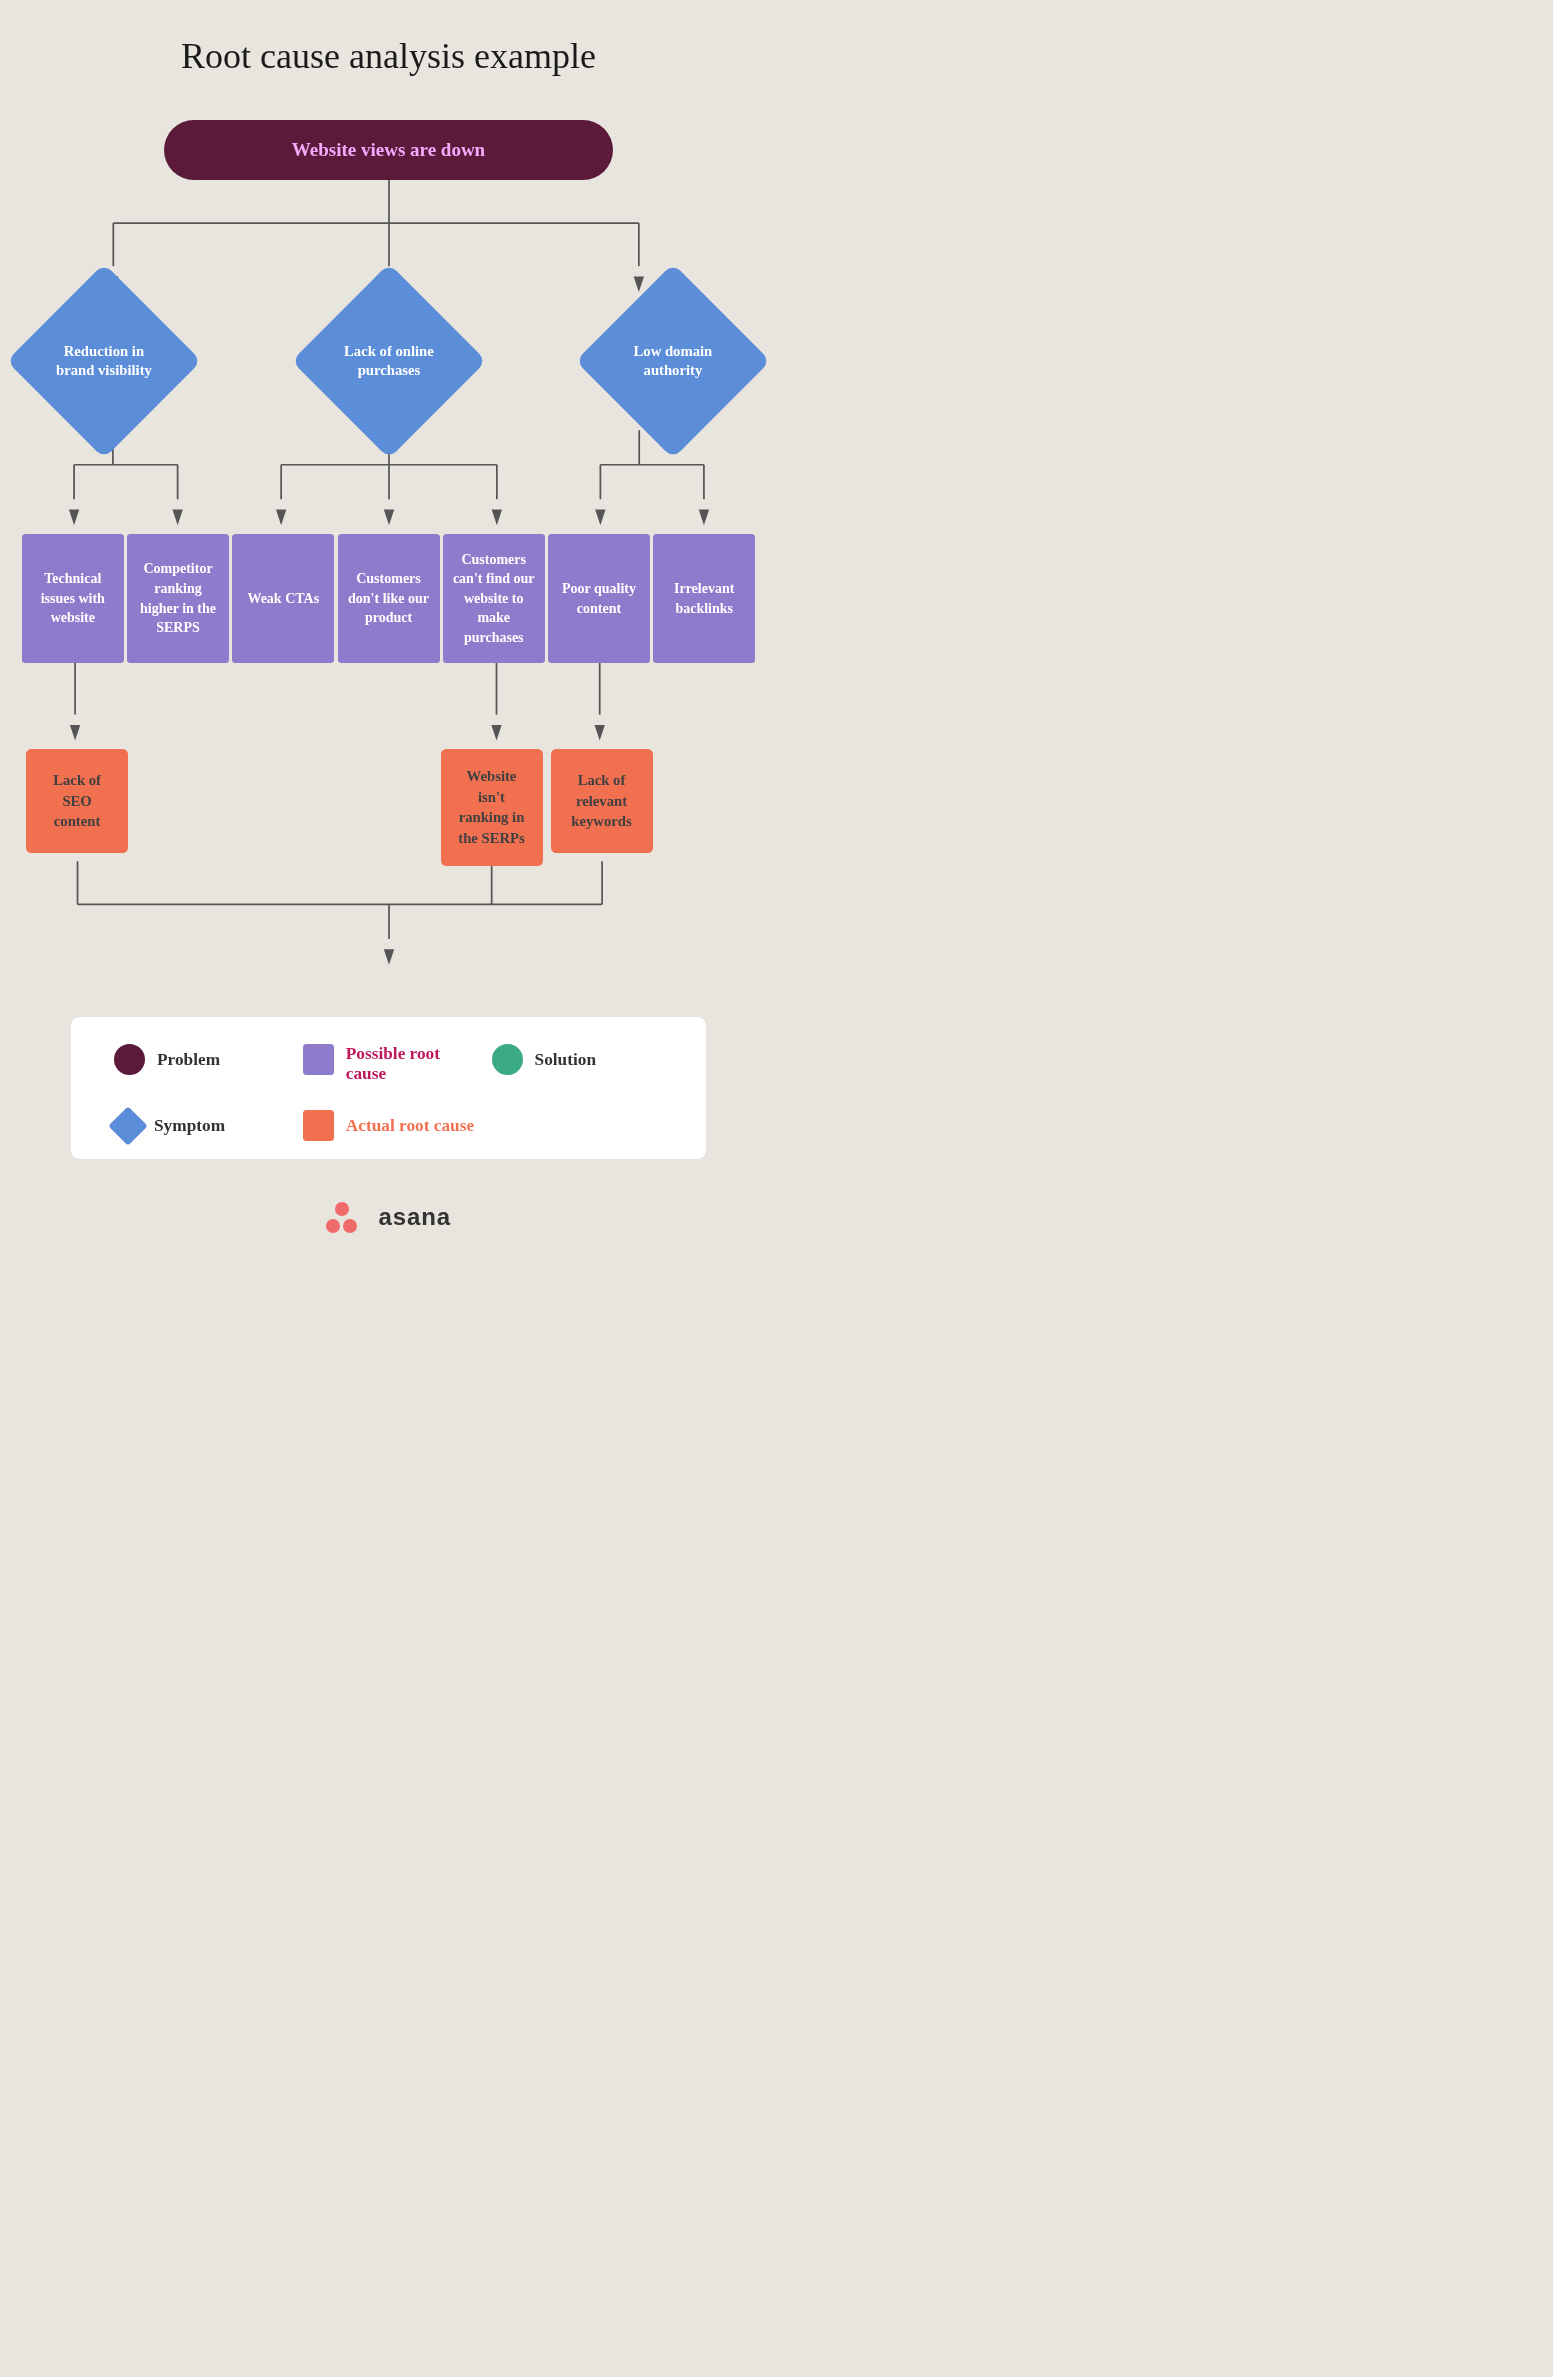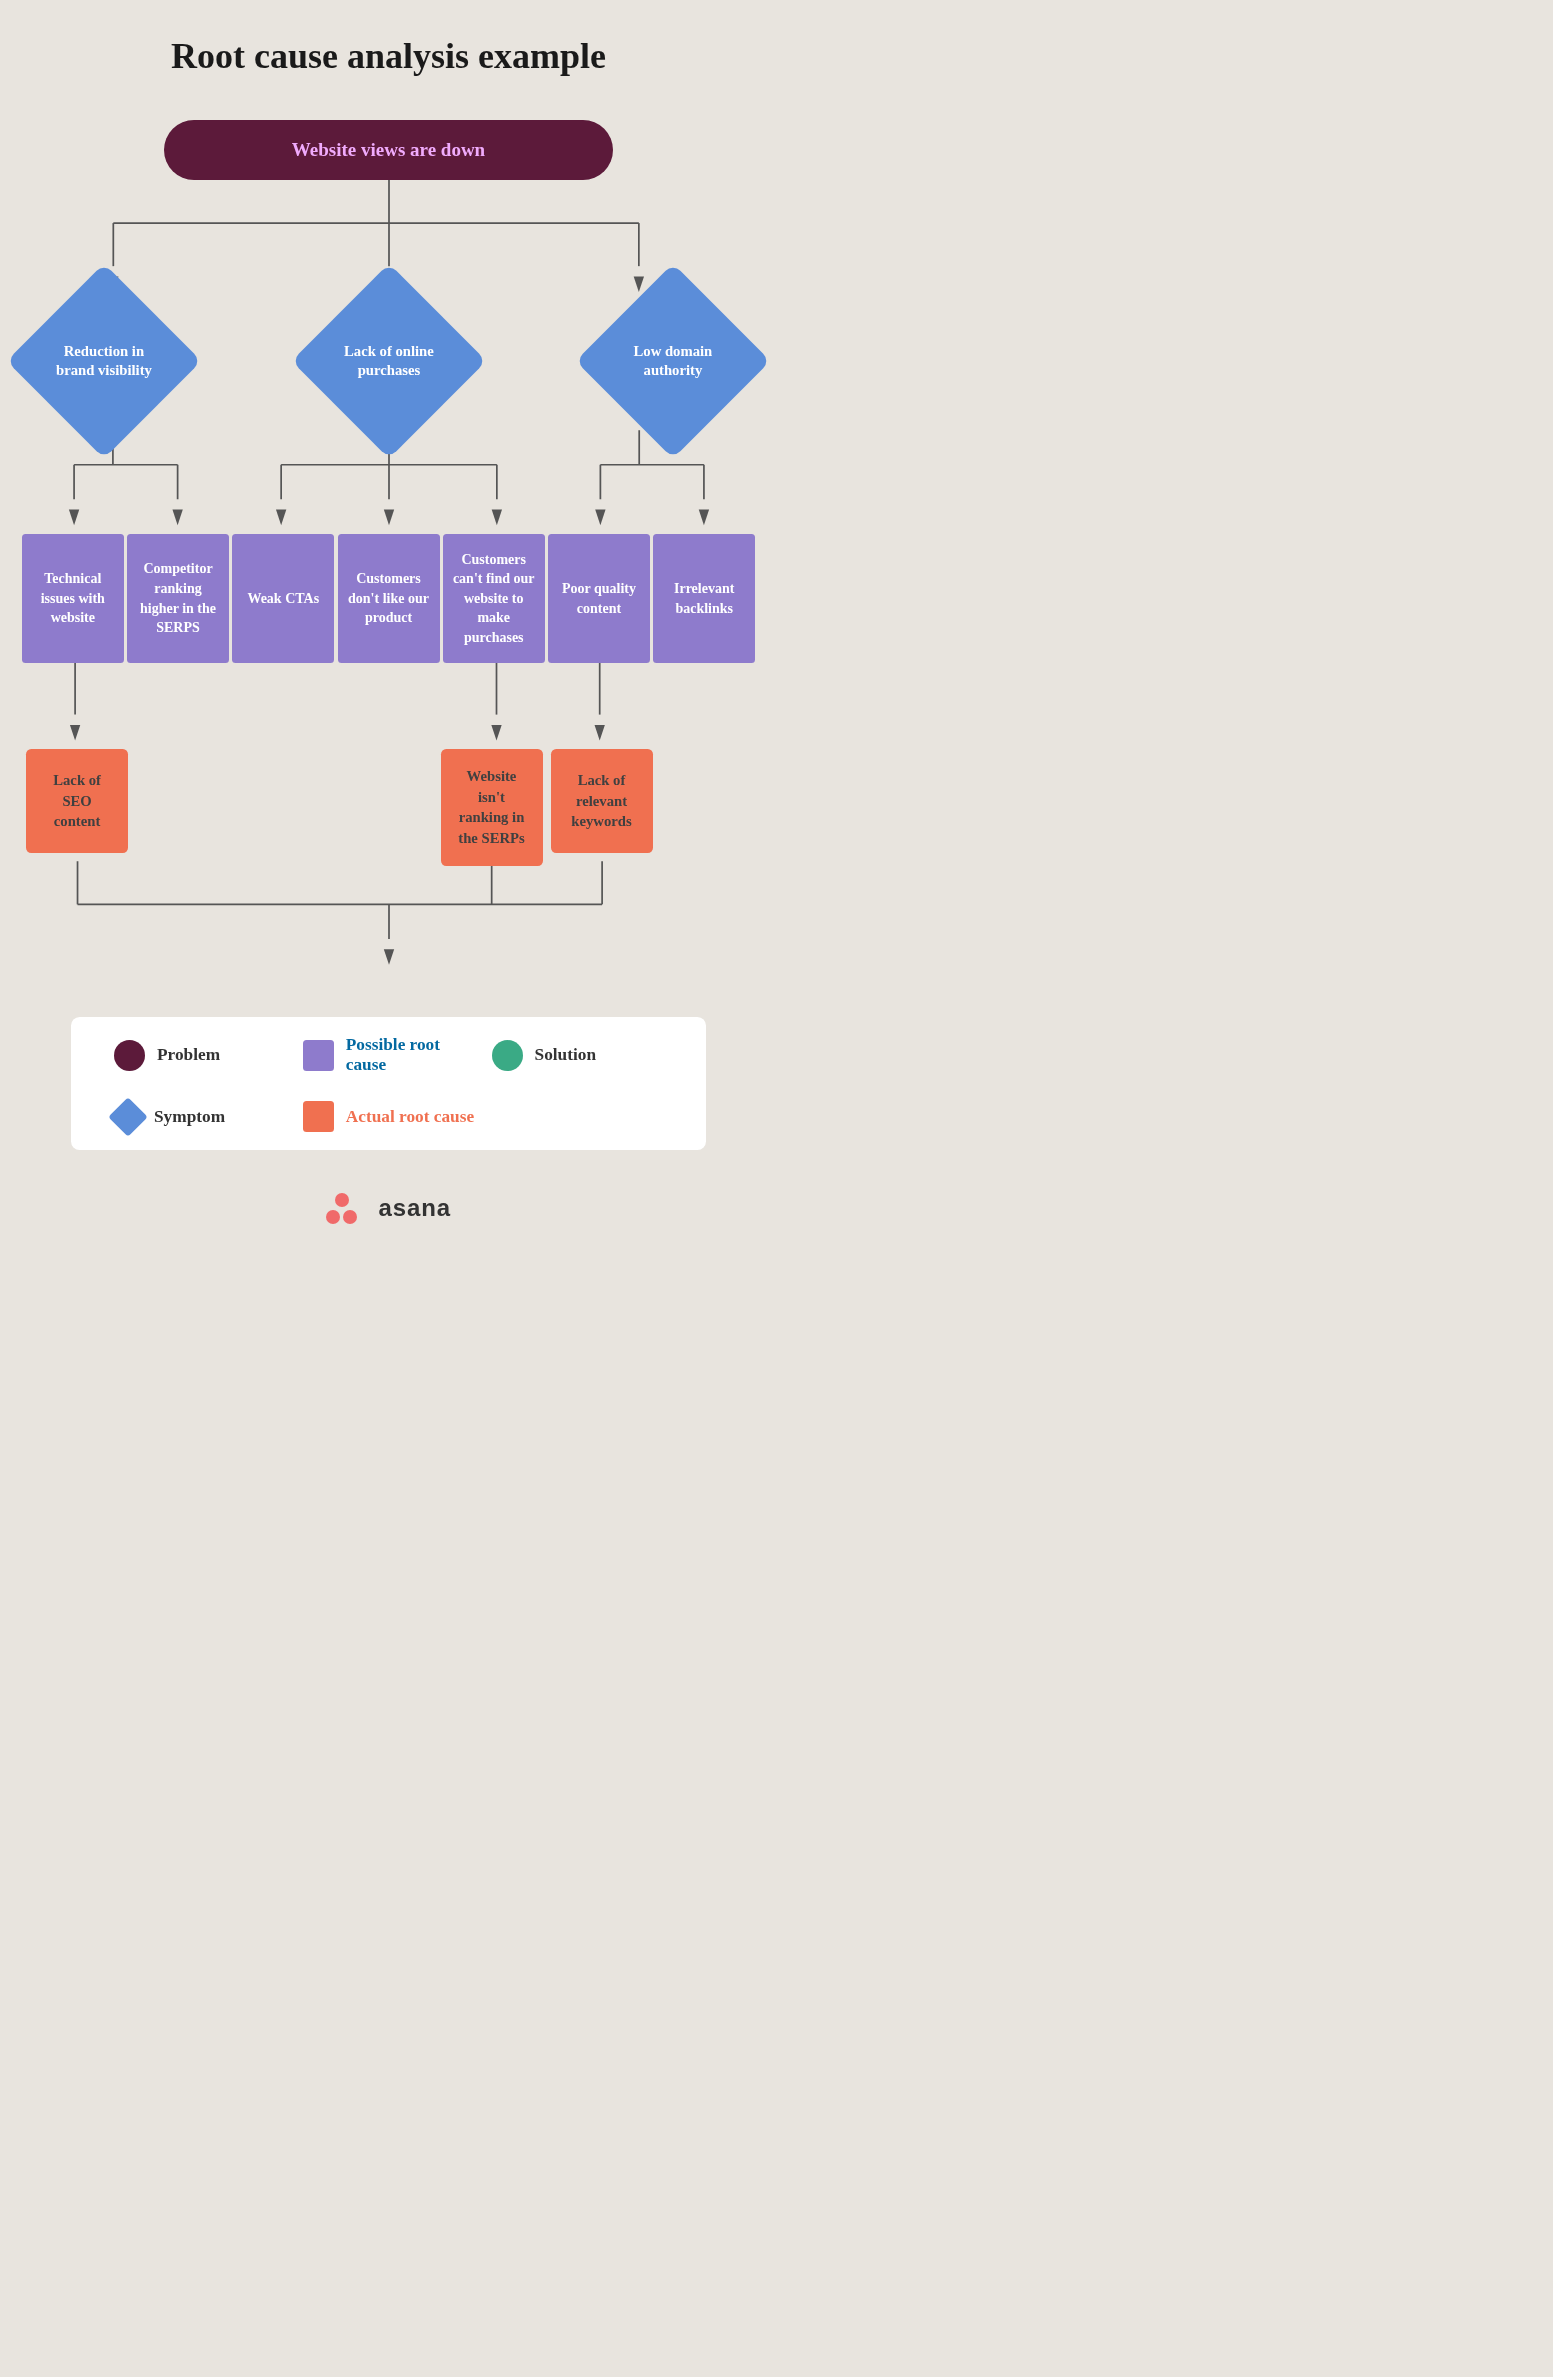--- a/index.html
+++ b/index.html
@@ -9,21 +9,21 @@
       width: 777px;
       min-height: 2377px;
       display: flex;
       flex-direction: column;
       align-items: center;
       padding: 35px 17.3px 52px;
     }
 
     .title {
       font-size: 36px;
-      font-weight: 700;
+      font-weight: 400;
       color: #1a1a1a;
       text-align: left;
       margin-bottom: 43px;
       font-family: 'Georgia', serif;
     }
 
     
     .diagram {
       width: 742px;
       position: relative;
@@ -182,21 +182,21 @@
       flex-shrink: 0;
     }
 
     .legend-circle-green {
       width: 31px;
       height: 31px;
       border-radius: 50%;
       flex-shrink: 0;
     }
 
-    .legend-text-purple { color: #0369a1; }
+    .legend-text-purple { color: #be185d; margin-top: 9px; }
     .legend-text-orange { color: #f07050; }
 
     
     .asana-logo {
       margin-top: 43px;
       display: flex;
       align-items: center;
       gap: 21px;
     }
 

